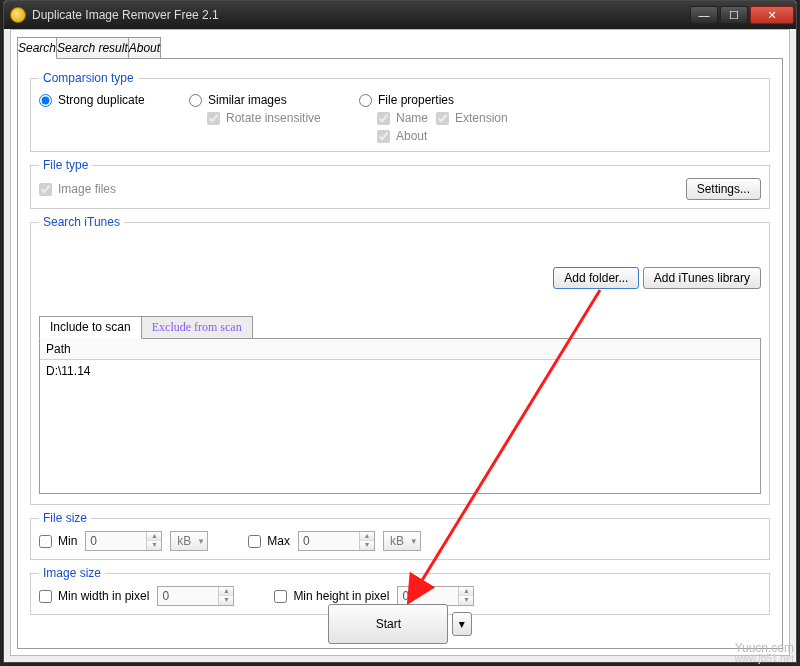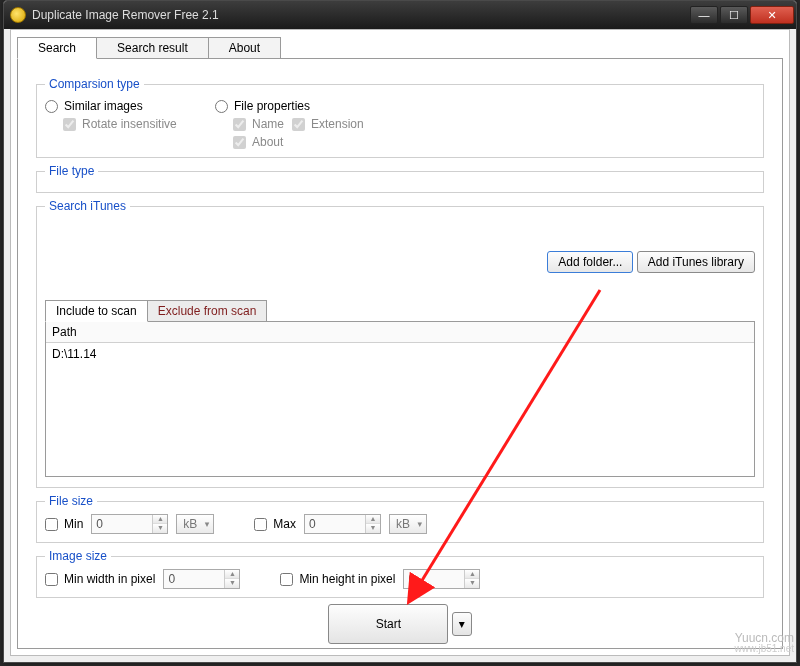--- a/index.html
+++ b/index.html
@@ -7,56 +7,56 @@
 .window { position: absolute; top: 0; left: 3px; width: 794px; height: 663px; background: #efefef; border: 1px solid #4a4a4a; border-radius: 4px 4px 0 0; box-shadow: 0 0 6px rgba(0,0,0,0.5); }
 .titlebar { height: 28px; background: linear-gradient(#3d3d3d, #1a1a1a); display: flex; align-items: center; padding: 0 2px 0 6px; color: #ddd; border-radius: 3px 3px 0 0; }
 .titlebar .icon { width: 16px; height: 16px; background: radial-gradient(circle at 40% 40%, #ffe36b, #d6a300); border-radius: 50%; margin-right: 6px; border: 1px solid #a07800; }
 .titlebar .title { flex: 1; font-size: 12px; }
 .win-btns { display: flex; gap: 2px; }
 .win-btn { width: 28px; height: 18px; border-radius: 2px; display: flex; align-items: center; justify-content: center; color: #fff; font-size: 11px; }
 .win-min, .win-max { background: linear-gradient(#5a5a5a, #2c2c2c); border: 1px solid #222; }
 .win-close { width: 44px; background: linear-gradient(#e06050, #c03020); border: 1px solid #802010; }
 .client { position: absolute; top: 28px; left: 6px; right: 6px; bottom: 6px; background: #fff; border: 1px solid #bbb; padding: 6px; }
 .tabs { display: flex; position: relative; top: 1px; }
-.tab { padding: 3px 20px; border: 1px solid #9a9a9a; background: #f3f3f3; margin-right: -1px; cursor: pointer; }
+.tab { padding: 3px 0; border: 1px solid #9a9a9a; background: #f3f3f3; margin-right: -1px; cursor: pointer; font-style: italic; }
 .tab.active { background: #fff; border-bottom: 1px solid #fff; z-index: 2; }
-.tab-content { border: 1px solid #9a9a9a; padding: 18px; background: #fff; height: calc(100% - 22px); position: relative; }
+.tab-content { border: 1px solid #9a9a9a; padding: 12px; background: #fff; height: calc(100% - 22px); position: relative; }
 fieldset { border: 1px solid #cfcfcf; margin: 0 0 6px 0; padding: 6px 8px 8px 8px; }
 legend { color: #1850c8; padding: 0 4px; font-size: 12px; }
 .row { display: flex; align-items: center; gap: 8px; }
 label { display: inline-flex; align-items: center; gap: 4px; }
 input[type=radio], input[type=checkbox] { margin: 0 2px 0 0; }
 .disabled { color: #8a8a8a; }
 .comparison-grid { display: flex; gap: 0; }
 .comp-col { display: flex; flex-direction: column; gap: 4px; padding-top: 2px; }
 .comp-col.a { width: 150px; }
 .comp-col.b { width: 170px; }
 .comp-col.c { width: 200px; }
 .sub { padding-left: 18px; }
 .btn { background: linear-gradient(#fdfdfd, #e7e7e7); border: 1px solid #8a8a8a; border-radius: 3px; padding: 3px 10px; cursor: pointer; font-size: 12px; }
 .btn.accent { border: 1px solid #3b7dd8; margin-top: 32px; }
 .folders-tabs { display: flex; margin-top: 26px; position: relative; top: 1px; }
 .ftab { padding: 3px 10px; border: 1px solid #9a9a9a; background: #ececec; margin-right: -1px; cursor: pointer; }
 .ftab.active { background: #fff; border-bottom: 1px solid #fff; z-index: 2; }
-.ftab-inactive { color: #7f1d1d; }
+.ftab-inactive { color: #8b5cf6; font-family: Liberation Serif, serif; }
 .path-panel { border: 1px solid #9a9a9a; height: 156px; }
 .path-header { padding: 3px 6px; border-bottom: 1px solid #d0d0d0; background: #fafafa; }
 .path-list { padding: 4px 6px; }
 .spinner { display: inline-flex; border: 1px solid #aaa; background: #fff; height: 20px; }
 .spinner input { border: 0; width: 60px; padding: 0 4px; outline: none; height: 100%; }
 .spin-btns { display: flex; flex-direction: column; border-left: 1px solid #ccc; }
 .spin-btns span { width: 14px; height: 9px; font-size: 7px; line-height: 7px; text-align: center; background: linear-gradient(#fff,#e8e8e8); border-bottom: 1px solid #ddd; cursor: pointer; }
 .spin-btns span:last-child { border: 0; }
 .unit-sel { border: 1px solid #aaa; background: linear-gradient(#fff,#eaeaea); height: 20px; padding: 0 16px 0 6px; position: relative; display: inline-flex; align-items: center; color: #777; }
 .unit-sel::after { content: "▾"; position: absolute; right: 4px; font-size: 9px; color: #888; }
 .start-area { position: absolute; left: 0; right: 0; bottom: 4px; text-align: center; }
 .start-btn { width: 120px; height: 40px; background: linear-gradient(#fdfdfd,#e4e4e4); border: 1px solid #888; border-radius: 3px; cursor: pointer; }
 .start-drop { width: 20px; height: 24px; background: linear-gradient(#fdfdfd,#e4e4e4); border: 1px solid #888; border-radius: 3px; display: inline-flex; align-items: center; justify-content: center; cursor: pointer; }
 .arrow-overlay { position: absolute; top: 280px; left: 370px; pointer-events: none; }
-.watermark { position: absolute; right: 6px; bottom: 12px; color: #bbb; font-size: 16px; font-family: Georgia, serif; text-align: right; line-height: 1; }
+.watermark { position: absolute; right: 6px; bottom: 2px; color: #bbb; font-size: 16px; font-family: Georgia, serif; text-align: right; line-height: 1; }
 .watermark .sub-wm { font-size: 10px; color: #ccc; }
 </style>
 </head>
 <body>
 
 <div class="window">
   <div class="titlebar">
     <div class="icon"></div>
     <div class="title">Duplicate Image Remover Free 2.1</div>
     <div class="win-btns">
@@ -71,20 +71,26 @@
       <div class="tab active">Search</div>
       <div class="tab">Search result</div>
       <div class="tab">About</div>
     </div>
 
     <div class="tab-content">
 
       <fieldset>
         <legend>Comparsion type</legend>
         <div class="comparison-grid">
+          <div class="comp-col a">
+            <label>
+              <input type="radio" name="cmp" checked="" style="">
+              <span>Strong duplicate</span>
+            </label>
+          </div>
           <div class="comp-col b">
             <label>
               <input type="radio" name="cmp" style="">
               <span>Similar images</span>
             </label>
             <label class="sub disabled">
               <input type="checkbox" checked="" disabled="" style="">
               <span>Rotate insensitive</span>
             </label>
           </div>
@@ -106,20 +112,28 @@
             <label class="sub disabled">
               <input type="checkbox" checked="" disabled="" style="">
               <span>About</span>
             </label>
           </div>
         </div>
       </fieldset>
 
       <fieldset>
         <legend>File type</legend>
+        <div class="row">
+          <label class="disabled">
+            <input type="checkbox" checked="" disabled="" style="">
+            <span>Image files</span>
+          </label>
+          <span style="flex:1"></span>
+          <button class="btn">Settings...</button>
+        </div>
       </fieldset>
 
       <fieldset style="padding-bottom:10px;">
         <legend>Search iTunes</legend>
         <div style="text-align:right;">
           <button class="btn accent">Add folder...</button>
           <button class="btn">Add iTunes library</button>
         </div>
         <div class="folders-tabs">
           <div class="ftab active">Include to scan</div>

